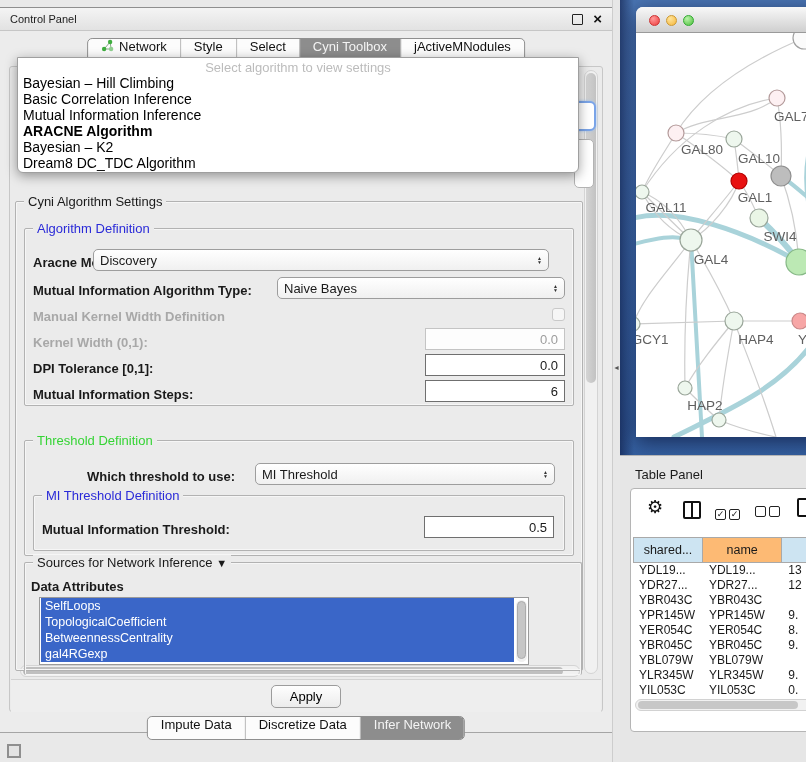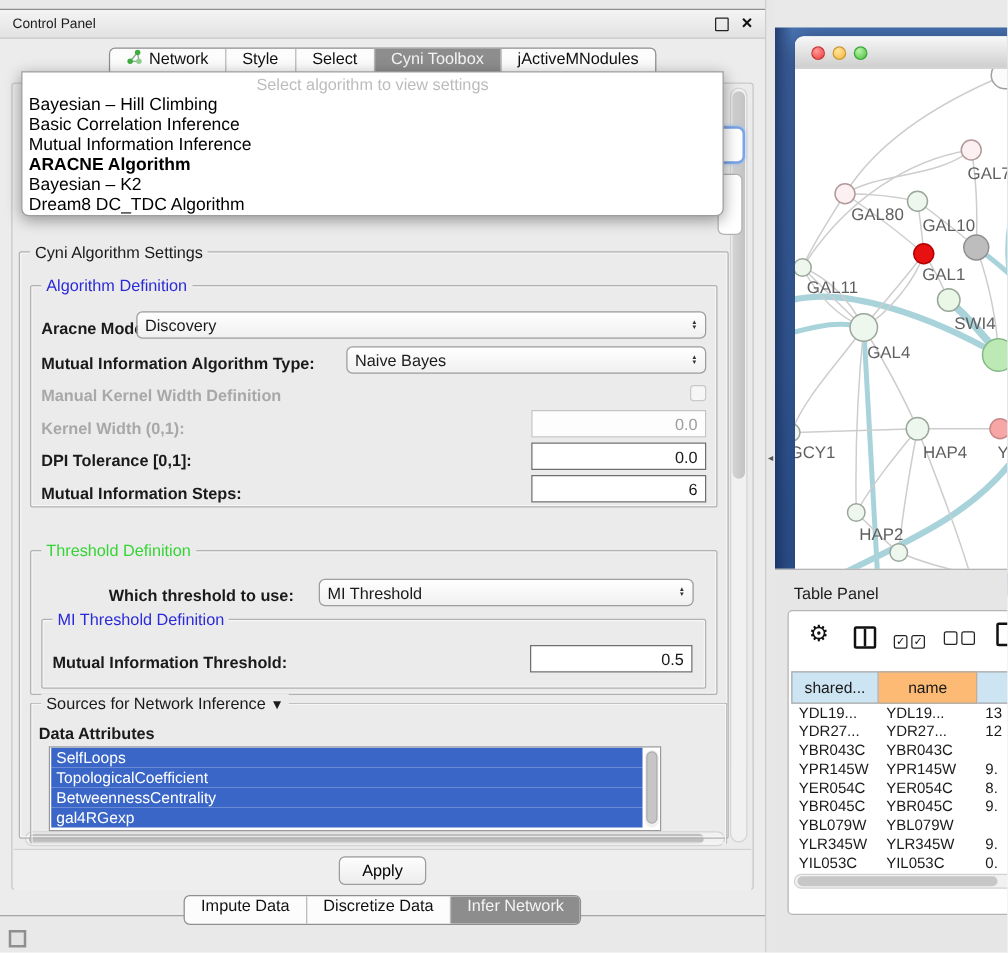--- a/index.html
+++ b/index.html
@@ -103,21 +103,21 @@
   #grip{position:absolute;left:7px;top:744px;width:14px;height:14px;background:#e3e3e3;
       border:2px solid #8f8f8f;box-sizing:border-box;}
 
   
   #splitter{position:absolute;left:612px;top:0;width:8px;height:762px;background:#e7e7e7;
       border-left:1px solid #cdcdcd;box-sizing:border-box;}
   #splitter .arr{position:absolute;left:0px;top:364px;font-size:7px;color:#555;}
 
   
   #desktop{position:absolute;left:620px;top:0;width:186px;height:455px;
-      background:linear-gradient(180deg,#4974b2 0%,#3e6cae 55%,#345f9f 100%);overflow:hidden;margin-top:22px;}
+      background:linear-gradient(180deg,#4974b2 0%,#3e6cae 55%,#345f9f 100%);overflow:hidden;}
   #desktop::before{content:"";position:absolute;left:0;top:0;width:14px;height:100%;
       background:linear-gradient(90deg,rgba(10,20,60,.55),rgba(10,20,60,0));}
   #net-win{position:absolute;left:16px;top:7px;width:200px;height:430px;background:#fff;
       border-radius:7px 7px 0 0;box-shadow:0 5px 20px rgba(0,0,30,.55);}
   #net-titlebar{position:absolute;left:0;top:0;width:100%;height:26px;
       background:linear-gradient(#f8f8f8,#cfcfcf);border-bottom:1px solid #9a9a9a;
       border-radius:7px 7px 0 0;box-sizing:border-box;}
   .light{position:absolute;top:8px;width:11px;height:11px;border-radius:50%;box-sizing:border-box;}
   #light-red{left:13px;background:radial-gradient(circle at 35% 30%,#ff9a9a,#ee3b3b);border:1px solid #c33;}
   #light-yellow{left:30px;background:radial-gradient(circle at 35% 30%,#ffe49a,#f5b63b);border:1px solid #c93;}
@@ -204,21 +204,21 @@
           <div class="thumb"></div>
         </div>
 
       <div class="group" style="left:5px;top:134px;width:566px;height:468px;">
         <span class="gtitle">Cyni Algorithm Settings</span>
 
         <div class="group" style="left:8px;top:26px;width:548px;height:176px;">
           <span class="gtitle blue">Algorithm Definition</span>
 
           <span class="lbl" style="left:8px;top:26px;">Aracne Mode:</span>
-          <div class="combo" style="left:84px;top:20px;width:456px;height:22px;">
+          <div class="combo" style="left:68px;top:20px;width:456px;height:22px;">
             <span>Discovery</span>
             <span class="arrows">
               <span>▲</span>
               <span>▼</span>
             </span>
           </div>
 
           <span class="lbl" style="left:8px;top:54px;">Mutual Information Algorithm Type:</span>
           <div class="combo" style="left:252px;top:48px;width:288px;height:22px;">
             <span>Naive Bayes</span>

